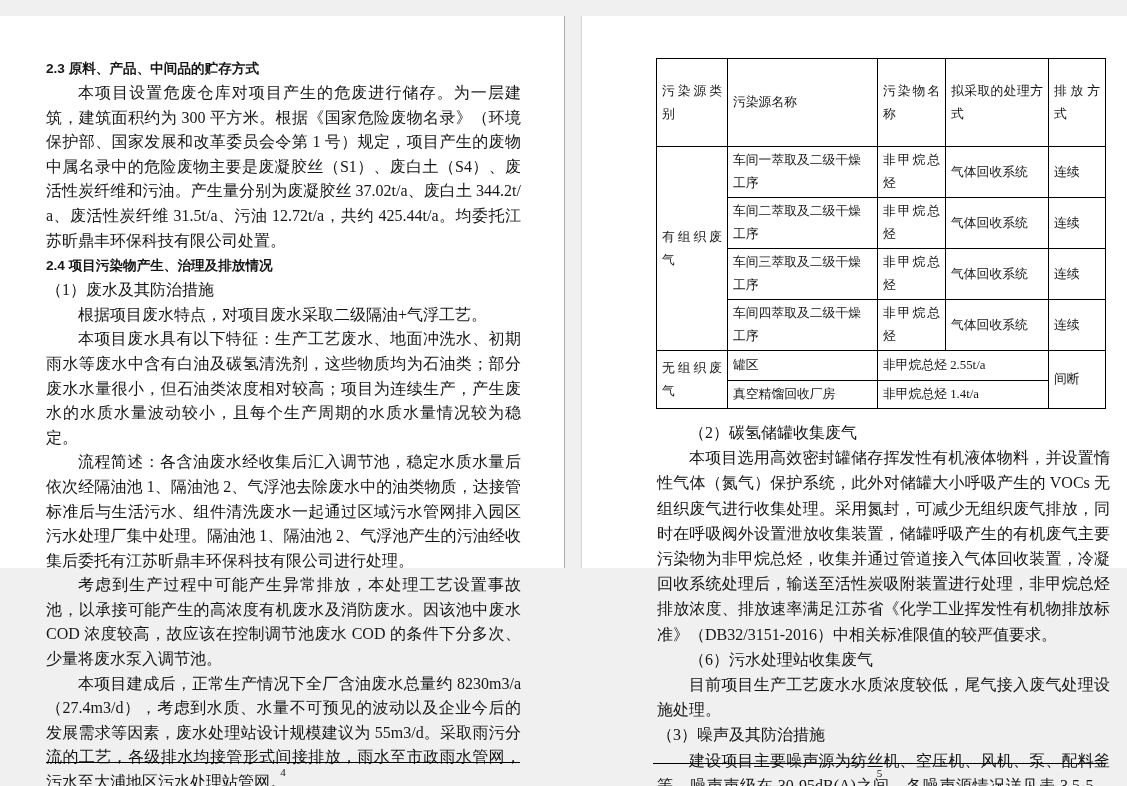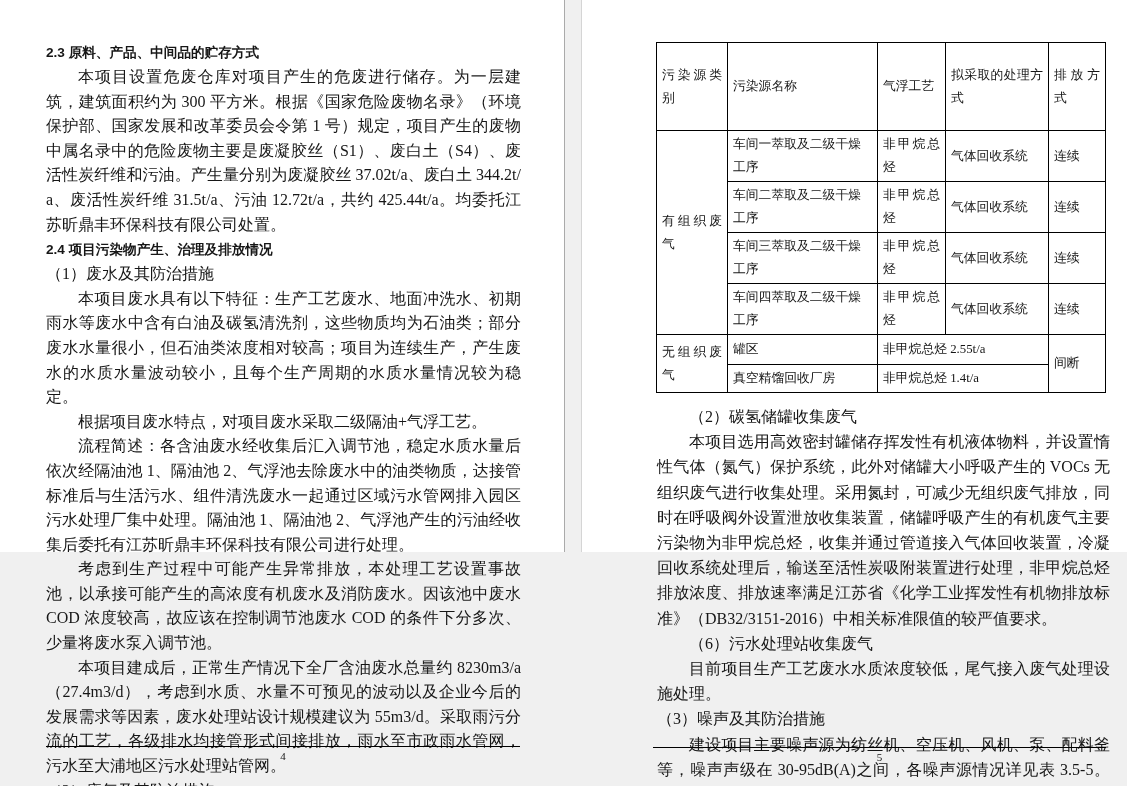--- a/index.html
+++ b/index.html
@@ -4,21 +4,21 @@
 <style>
   * { box-sizing: border-box; }
   html,body { margin:0; padding:0; }
   body {
     width:1127px; height:786px; position:relative;
     background:#f0f0f0; overflow:hidden;
     font-family:"Liberation Serif","DejaVu Serif",serif;
     color:#161616;
   }
   .page {
-    position:absolute; top:0; height:552px; background:#ffffff;
+    position:absolute; top:16px; height:552px; background:#ffffff;
   }
   #page-left  { left:0;   width:565px; border-right:1px solid #aaaaaa; }
   #page-right { left:581px; width:546px; border-left:1px solid #d5d5d5; }
 
   .content { position:absolute; }
   #left-content  { left:46px; top:40px; width:475px; }
   #right-text    { left:75px; top:404px; width:453px; }
 
   p.para {
     margin:0; font-size:16px; line-height:24.6px;
@@ -56,22 +56,22 @@
 </style>
 </head>
 <body>
 
 <div class="page" id="page-left">
   <div class="content" id="left-content">
     <p class="para heading">2.3 原料、产品、中间品的贮存方式</p>
     <p class="para indent">本项目设置危废仓库对项目产生的危废进行储存。为一层建筑，建筑面积约为 300 平方米。根据《国家危险废物名录》（环境保护部、国家发展和改革委员会令第 1 号）规定，项目产生的废物中属名录中的危险废物主要是废凝胶丝（S1）、废白土（S4）、废活性炭纤维和污油。产生量分别为废凝胶丝 37.02t/a、废白土 344.2t/a、废活性炭纤维 31.5t/a、污油 12.72t/a，共约 425.44t/a。均委托江苏昕鼎丰环保科技有限公司处置。</p>
     <p class="para heading">2.4 项目污染物产生、治理及排放情况</p>
     <p class="para">（1）废水及其防治措施</p>
+    <p class="para indent">根据项目废水特点，对项目废水采取二级隔油+气浮工艺。</p>
     <p class="para indent">本项目废水具有以下特征：生产工艺废水、地面冲洗水、初期雨水等废水中含有白油及碳氢清洗剂，这些物质均为石油类；部分废水水量很小，但石油类浓度相对较高；项目为连续生产，产生废水的水质水量波动较小，且每个生产周期的水质水量情况较为稳定。</p>
-    <p class="para indent">根据项目废水特点，对项目废水采取二级隔油+气浮工艺。</p>
     <p class="para indent">流程简述：各含油废水经收集后汇入调节池，稳定水质水量后依次经隔油池 1、隔油池 2、气浮池去除废水中的油类物质，达接管标准后与生活污水、组件清洗废水一起通过区域污水管网排入园区污水处理厂集中处理。隔油池 1、隔油池 2、气浮池产生的污油经收集后委托有江苏昕鼎丰环保科技有限公司进行处理。</p>
     <p class="para indent">考虑到生产过程中可能产生异常排放，本处理工艺设置事故池，以承接可能产生的高浓度有机废水及消防废水。因该池中废水 COD 浓度较高，故应该在控制调节池废水 COD 的条件下分多次、少量将废水泵入调节池。</p>
     <p class="para indent">本项目建成后，正常生产情况下全厂含油废水总量约 8230m3/a（27.4m3/d），考虑到水质、水量不可预见的波动以及企业今后的发展需求等因素，废水处理站设计规模建议为 55m3/d。采取雨污分流的工艺，各级排水均接管形式间接排放，雨水至市政雨水管网，污水至大浦地区污水处理站管网。</p>
     <p class="para">（2）废气及其防治措施</p>
     <p class="para indent">本项目有组织废气主要有工艺废气、储罐收集废气、危废暂存库收集废气。</p>
     <p class="para indent">（1）工艺废气</p>
   </div>
   <div class="footer" id="footer-left">
     <span>4</span>
   </div>
@@ -84,21 +84,21 @@
       <col style="width:71px">
         <col style="width:150px">
         <col style="width:68px">
         <col style="width:103px">
         <col style="width:57px">
     </colgroup>
     <tbody>
         <tr class="hdr">
       <th class="j">污染源类别</th>
       <th class="c">污染源名称</th>
-      <th class="j">气浮工艺</th>
+      <th class="j">污染物名称</th>
       <th class="j">拟采取的处理方式</th>
       <th class="j">排放方式</th>
     </tr>
     <tr class="body">
       <td class="j" rowspan="4">有组织废气</td>
       <td class="c">车间一萃取及二级干燥工序</td>
       <td class="j">非甲烷总烃</td>
       <td class="j">气体回收系统</td>
       <td class="c">连续</td>
     </tr>

